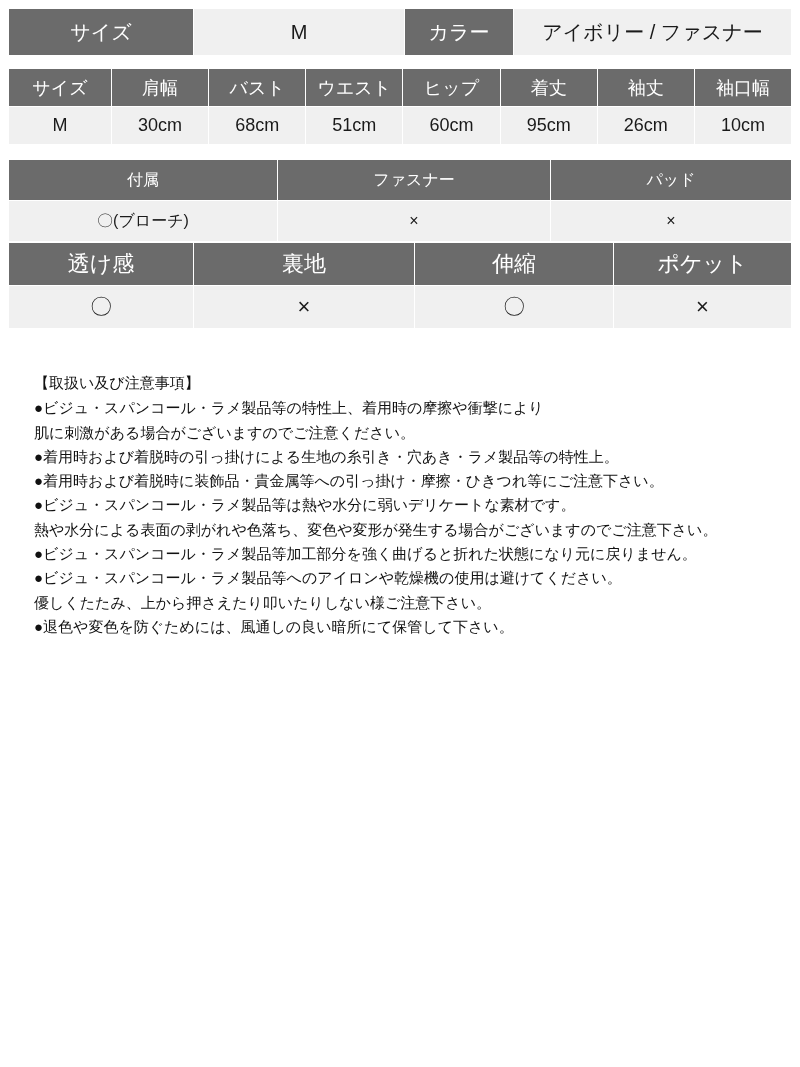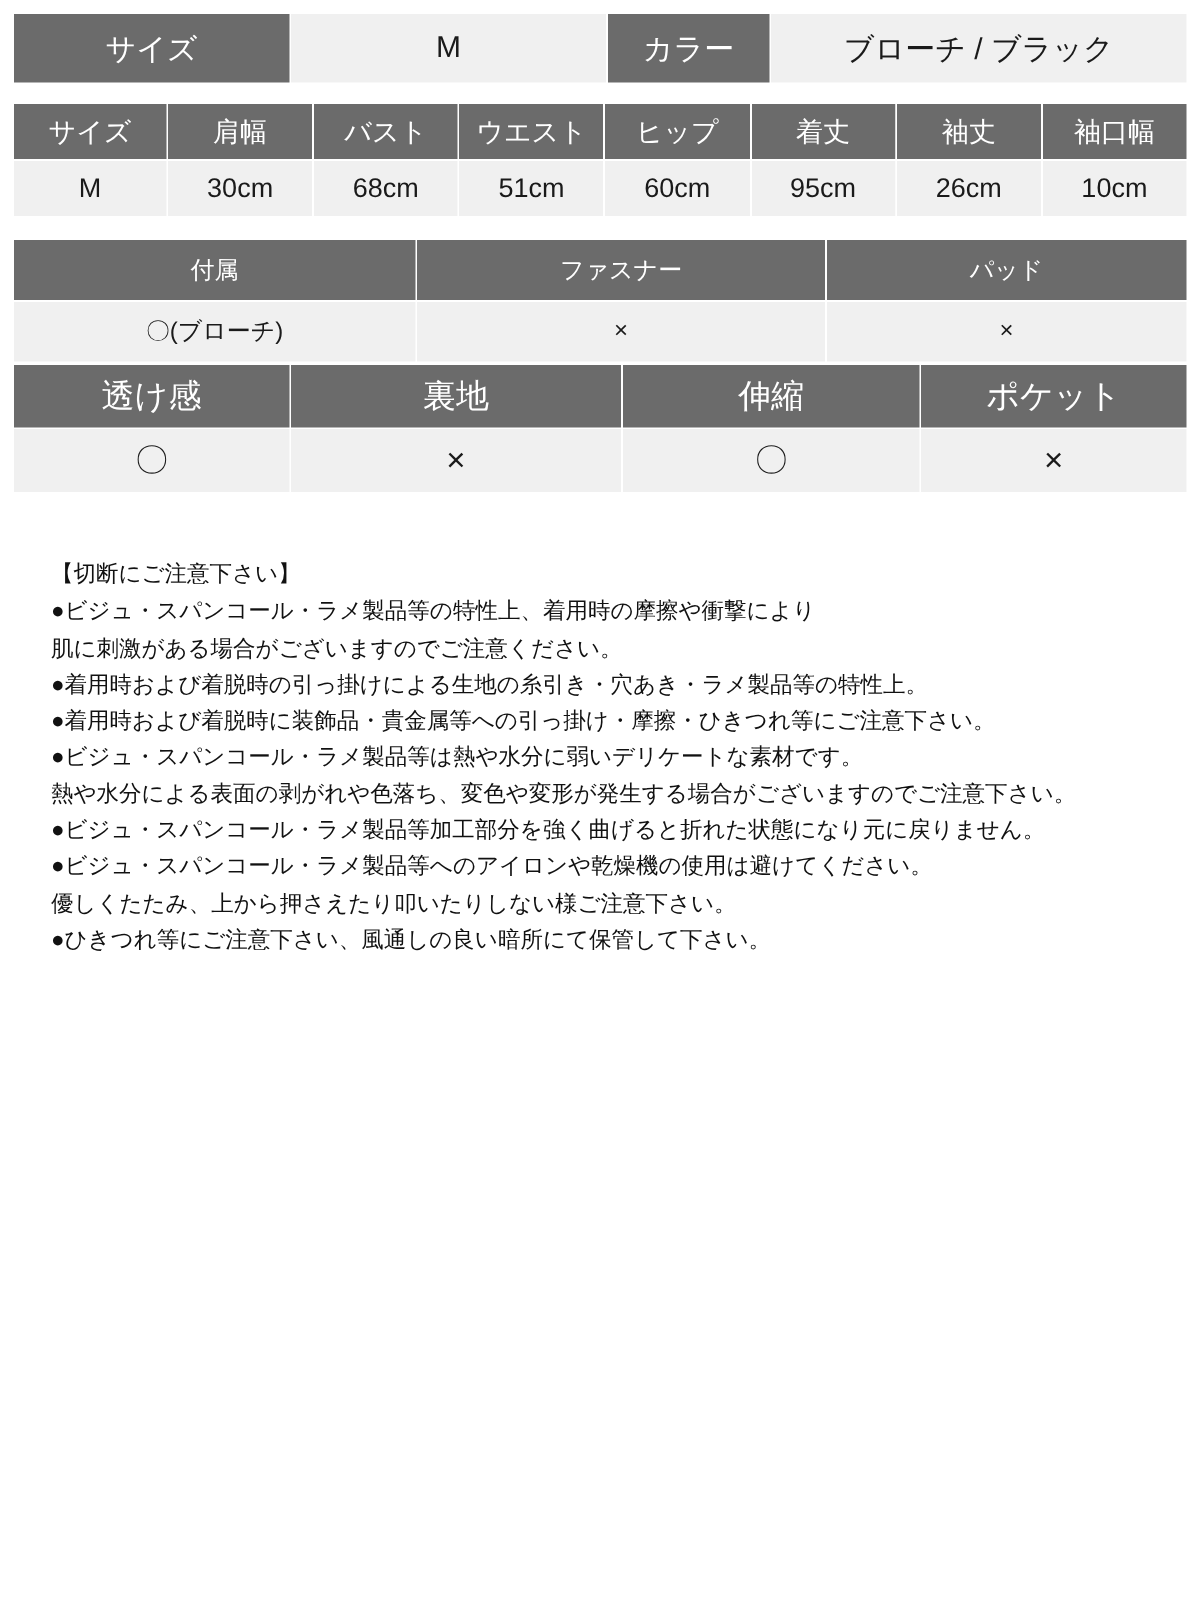--- a/index.html
+++ b/index.html
@@ -78,21 +78,21 @@
 <body>
 
 <div class="page">
 
   <table class="t-basic">
     <tbody>
       <tr>
         <td class="hdr" style="width:180px">サイズ</td>
         <td class="cell" style="width:206px">M</td>
         <td class="hdr" style="width:104px">カラー</td>
-        <td class="cell">ブローチ / ブラック</td>
+        <td class="cell">アイボリー / ファスナー</td>
       </tr>
     </tbody>
   </table>
 
   <table class="t-size">
     <tbody>
       <tr>
         <td class="hdr" style="width:98px">サイズ</td>
         <td class="hdr">肩幅</td>
         <td class="hdr">バスト</td>
@@ -141,26 +141,26 @@
       <tr>
         <td class="cell">〇</td>
         <td class="cell">×</td>
         <td class="cell">〇</td>
         <td class="cell">×</td>
       </tr>
     </tbody>
   </table>
 
   <div class="notes">
-    <div class="line title">【切断にご注意下さい】</div>
+    <div class="line title">【取扱い及び注意事項】</div>
     <div class="line">●ビジュ・スパンコール・ラメ製品等の特性上、着用時の摩擦や衝撃により</div>
     <div class="line">肌に刺激がある場合がございますのでご注意ください。</div>
     <div class="line">●着用時および着脱時の引っ掛けによる生地の糸引き・穴あき・ラメ製品等の特性上。</div>
     <div class="line">●着用時および着脱時に装飾品・貴金属等への引っ掛け・摩擦・ひきつれ等にご注意下さい。</div>
     <div class="line">●ビジュ・スパンコール・ラメ製品等は熱や水分に弱いデリケートな素材です。</div>
     <div class="line">熱や水分による表面の剥がれや色落ち、変色や変形が発生する場合がございますのでご注意下さい。</div>
     <div class="line">●ビジュ・スパンコール・ラメ製品等加工部分を強く曲げると折れた状態になり元に戻りません。</div>
     <div class="line">●ビジュ・スパンコール・ラメ製品等へのアイロンや乾燥機の使用は避けてください。</div>
     <div class="line">優しくたたみ、上から押さえたり叩いたりしない様ご注意下さい。</div>
-    <div class="line">●ひきつれ等にご注意下さい、風通しの良い暗所にて保管して下さい。</div>
+    <div class="line">●退色や変色を防ぐためには、風通しの良い暗所にて保管して下さい。</div>
   </div>
 
 </div>
 
 </body></html>

